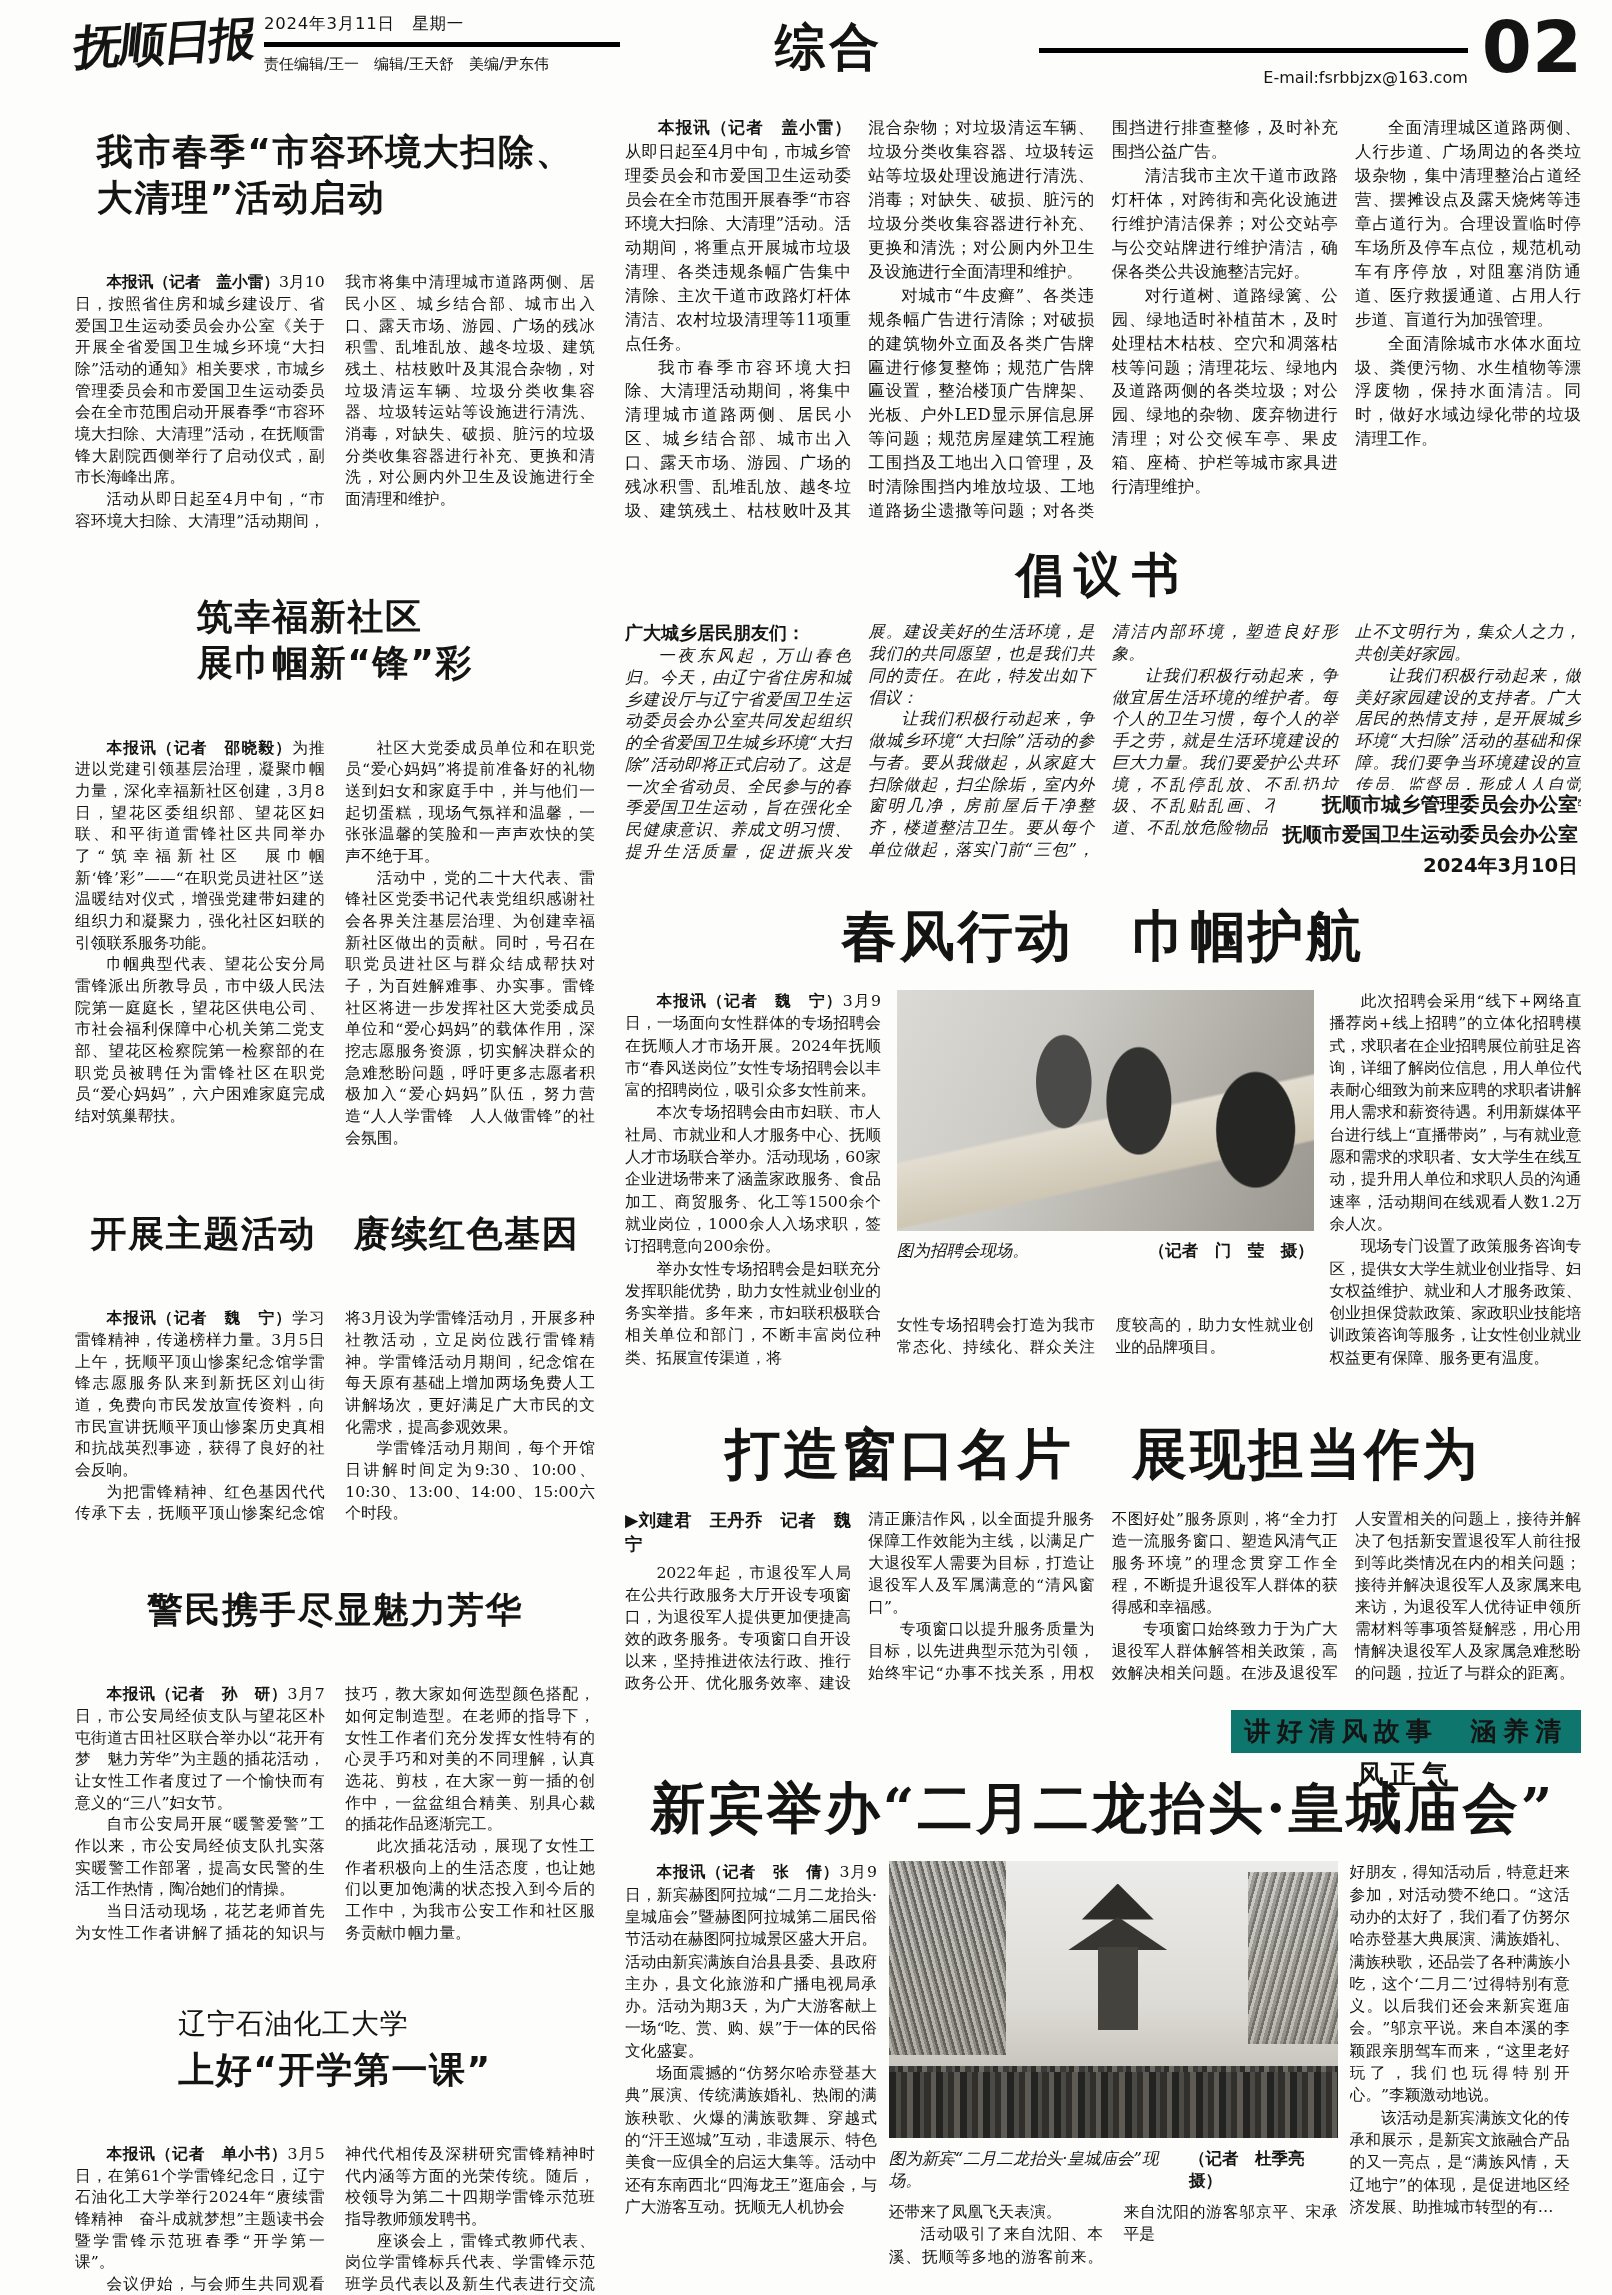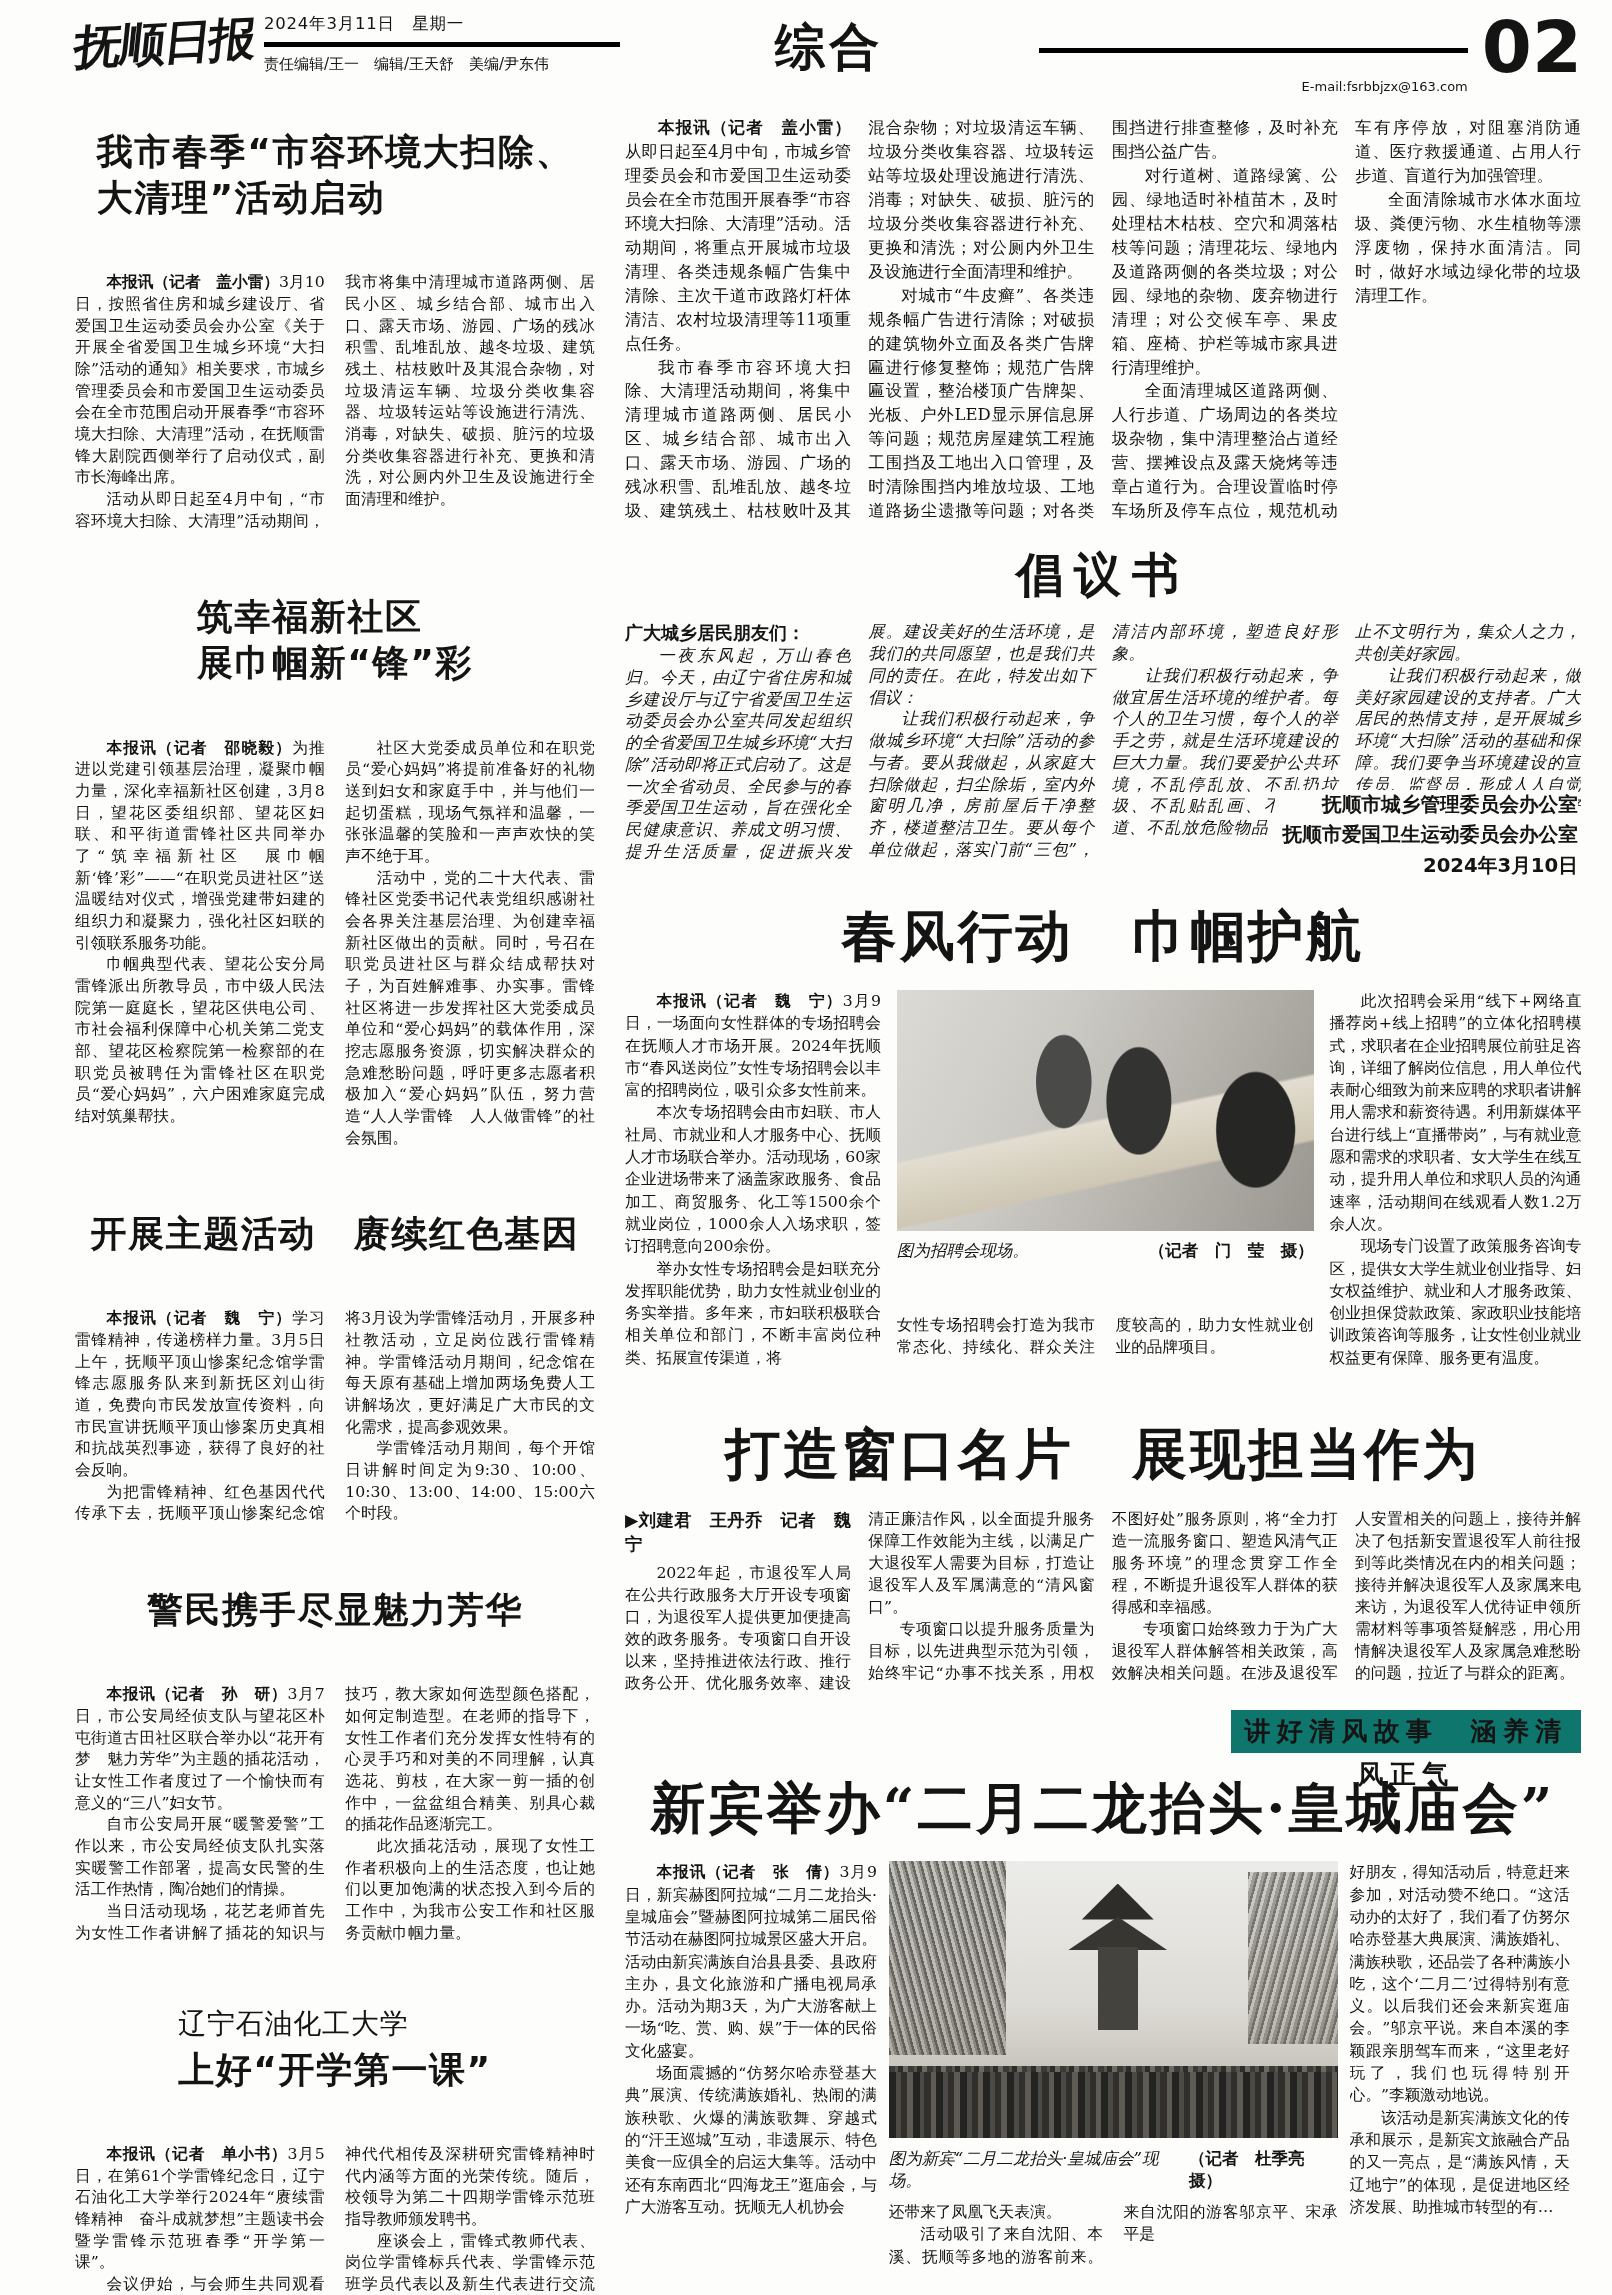--- a/index.html
+++ b/index.html
@@ -10,21 +10,21 @@
   .logo{font-family:"DejaVu Serif","Liberation Serif",serif;font-weight:bold;font-size:47px;line-height:1.0;
         transform:skewX(-9deg) rotate(-3deg);letter-spacing:-2.4px;width:181px;flex:0 0 auto;margin-top:6.3px;}
   .dateblock{width:356px;flex:0 0 auto;margin-left:7.9px;font-family:"DejaVu Sans","Liberation Sans",sans-serif;}
   .dateline{font-size:16.5px;letter-spacing:0.8px;}
   .mast-rule{height:5.5px;background:#000;margin:7px 0 7.9px;}
   .editors{font-size:15px;}
   .section-wrap{flex:1;text-align:center;margin-top:1.6px;}
   .section-title{display:inline-block;font-family:"DejaVu Sans","Liberation Sans",sans-serif;
         font-weight:bold;font-size:50px;letter-spacing:4.7px;}
   .right-block{width:429px;flex:0 0 auto;margin-top:28px;}
-  .email{font-family:"DejaVu Sans","Liberation Sans",sans-serif;font-size:13px;text-align:right;margin-top:26px;}
+  .email{font-family:"DejaVu Sans","Liberation Sans",sans-serif;font-size:16px;text-align:right;margin-top:15px;}
   .pagenum{font-family:"DejaVu Sans","Liberation Sans",sans-serif;font-weight:bold;font-size:72px;
         line-height:0.95;margin-left:14px;flex:0 0 auto;}
   
   .content{display:grid;grid-template-columns:520px 956px;column-gap:30px;padding:11px 31.5px 0 75px;}
   
   .l-article{margin-bottom:33px;}
   .l-head-wrap{text-align:center;margin-bottom:20.5px;}
   .l-head{display:inline-block;text-align:left;font-family:"DejaVu Sans","Liberation Sans",sans-serif;
         font-weight:bold;font-size:36px;line-height:1.28;letter-spacing:1.6px;}
   .l-kicker{display:block;font-weight:normal;font-size:28px;letter-spacing:0.8px;margin-bottom:4.7px;}
@@ -183,20 +183,21 @@
 
     </aside>
 
     <section class="maincol">
 
       <article>
         <div class="main-body colflow">
             <p class="para"><b>本报讯（记者　盖小雷）</b>从即日起至4月中旬，市城乡管理委员会和市爱国卫生运动委员会在全市范围开展春季“市容环境大扫除、大清理”活动。活动期间，将重点开展城市垃圾清理、各类违规条幅广告集中清除、主次干道市政路灯杆体清洁、农村垃圾清理等11项重点任务。</p>
             <p class="para">我市春季市容环境大扫除、大清理活动期间，将集中清理城市道路两侧、居民小区、城乡结合部、城市出入口、露天市场、游园、广场的残冰积雪、乱堆乱放、越冬垃圾、建筑残土、枯枝败叶及其混合杂物；对垃圾清运车辆、垃圾分类收集容器、垃圾转运站等垃圾处理设施进行清洗、消毒；对缺失、破损、脏污的垃圾分类收集容器进行补充、更换和清洗；对公厕内外卫生及设施进行全面清理和维护。</p>
             <p class="para">对城市“牛皮癣”、各类违规条幅广告进行清除；对破损的建筑物外立面及各类广告牌匾进行修复整饰；规范广告牌匾设置，整治楼顶广告牌架、光板、户外LED显示屏信息屏等问题；规范房屋建筑工程施工围挡及工地出入口管理，及时清除围挡内堆放垃圾、工地道路扬尘遗撒等问题；对各类围挡进行排查整修，及时补充围挡公益广告。</p>
+            <p class="para">清洁我市主次干道市政路灯杆体，对跨街和亮化设施进行维护清洁保养；对公交站亭与公交站牌进行维护清洁，确保各类公共设施整洁完好。</p>
             <p class="para">对行道树、道路绿篱、公园、绿地适时补植苗木，及时处理枯木枯枝、空穴和凋落枯枝等问题；清理花坛、绿地内及道路两侧的各类垃圾；对公园、绿地的杂物、废弃物进行清理；对公交候车亭、果皮箱、座椅、护栏等城市家具进行清理维护。</p>
             <p class="para">全面清理城区道路两侧、人行步道、广场周边的各类垃圾杂物，集中清理整治占道经营、摆摊设点及露天烧烤等违章占道行为。合理设置临时停车场所及停车点位，规范机动车有序停放，对阻塞消防通道、医疗救援通道、占用人行步道、盲道行为加强管理。</p>
             <p class="para">全面清除城市水体水面垃圾、粪便污物、水生植物等漂浮废物，保持水面清洁。同时，做好水域边绿化带的垃圾清理工作。</p>
           </div>
       </article>
 
       <article class="proposal">
         <h2 class="proposal-title">倡议书</h2>
         <div class="proposal-body colflow">
             <p class="para salut">广大城乡居民朋友们：</p>

